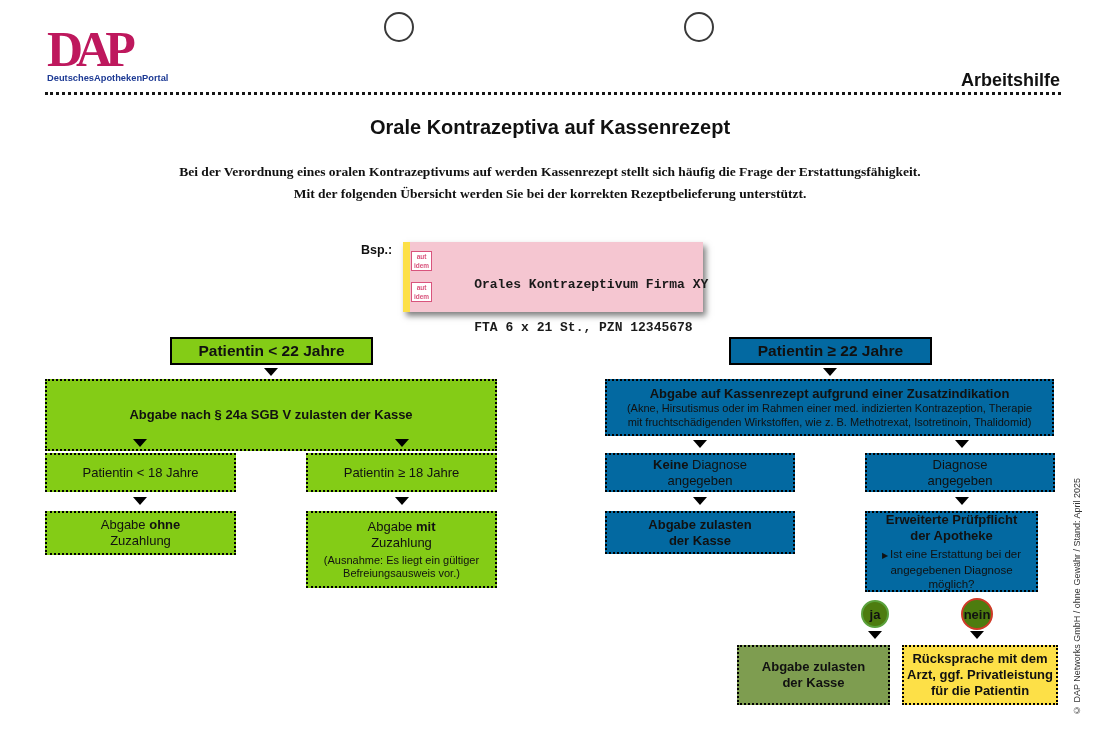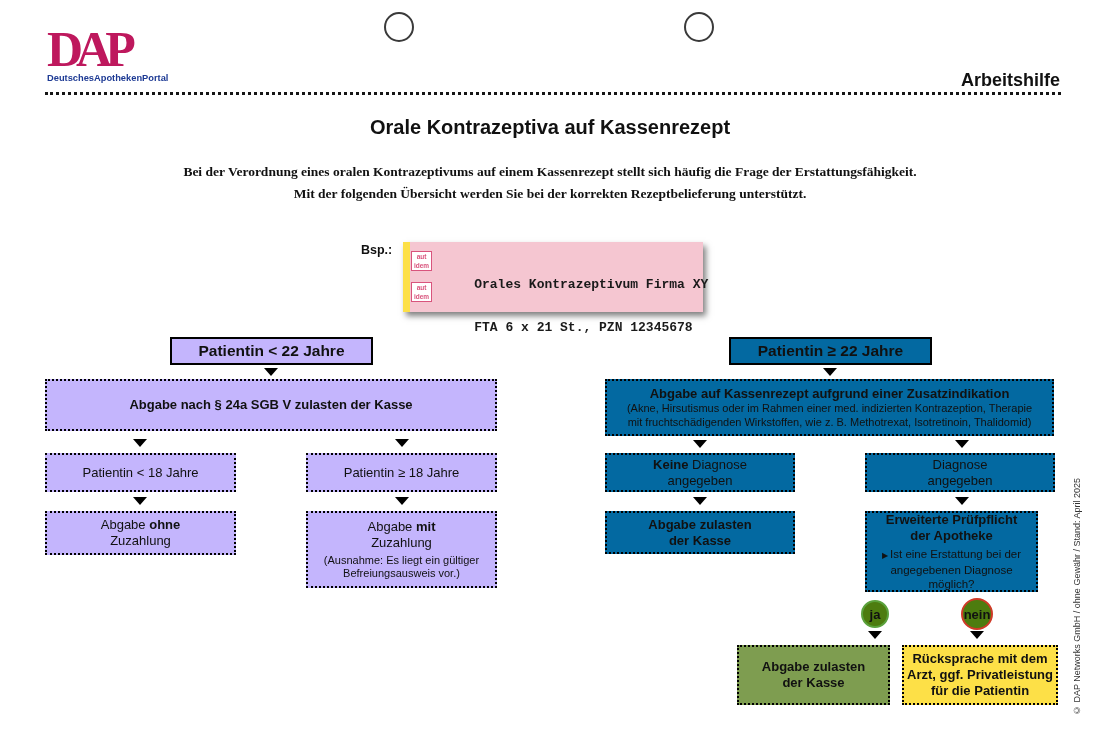--- a/index.html
+++ b/index.html
@@ -27,21 +27,21 @@
   .rx-stamp{position:absolute;width:21px;height:20px;background:#fff;border:1.5px solid #d9547d;
     color:#d9547d;font-size:6.5px;font-weight:bold;line-height:1.35;text-align:center;box-sizing:border-box;padding-top:1px;}
   .rx-text{position:absolute;left:40px;top:11px;font-family:"Liberation Mono","DejaVu Sans Mono",monospace;
     font-weight:bold;font-size:13px;line-height:1.65;color:#1a1a1a;white-space:pre;}
   
   .fbox{box-sizing:border-box;display:flex;flex-direction:column;justify-content:center;
     align-items:center;text-align:center;font-size:13px;line-height:16px;}
   .fbox .line{display:block;}
   .solid{border:2px solid #000;}
   .dotted{border:2px dotted #000;}
-  .lightblue{background:#c4b5fd;}
+  .lightblue{background:#84cc16;}
   .darkblue{background:#0369a1;}
   .greenbg{background:#7e9d50;}
   .redbg{background:#fde047;}
   .hdr{font-weight:bold;font-size:15.5px;}
   .bold{font-weight:bold;}
   .note{font-size:11px;line-height:13.5px;margin-top:3px;}
   .subnote{font-size:11px;line-height:13.5px;}
   .qline{font-size:11.5px;line-height:14px;}
   .ptr{font-size:8px;margin-right:2px;}
   
@@ -64,21 +64,21 @@
 
 <div class="abs" style="left:47px;top:26px;">
   <div class="logo-dap">DAP</div>
   <div class="logo-tag">DeutschesApothekenPortal</div>
 </div>
 <div class="abs arbeitshilfe" style="right:40px;top:70px;">Arbeitshilfe</div>
 <div class="abs rule-dotted" style="left:45px;top:92px;width:1016px;"></div>
 
 <div class="abs page-title" style="left:0;top:116px;">Orale Kontrazeptiva auf Kassenrezept</div>
 <div class="abs intro" style="left:0;top:161px;">
-  <div>Bei der Verordnung eines oralen Kontrazeptivums auf einem Kassenrezept stellt sich häufig die Frage der Erstattungsfähigkeit.</div>
+  <div>Bei der Verordnung eines oralen Kontrazeptivums auf werden Kassenrezept stellt sich häufig die Frage der Erstattungsfähigkeit.</div>
   <div>Mit der folgenden Übersicht werden Sie bei der korrekten Rezeptbelieferung unterstützt.</div>
 </div>
 
 <div class="abs bsp-label" style="left:361px;top:243px;">Bsp.:</div>
 <div class="abs rx-box" style="left:403px;top:242px;">
   <div class="rx-pink"></div>
   <div class="rx-stamp" style="left:8px;top:9px;">
     <span class="line">aut</span><br>
     <span class="line">idem</span>
   </div>
@@ -88,21 +88,21 @@
   </div>
   <div class="rx-text">
     <span>Orales Kontrazeptivum Firma XY</span><br>
     <span>FTA 6 x 21 St., PZN 12345678</span>
   </div>
 </div>
 
 <div class="abs fbox solid lightblue hdr" style="left:170px;top:337px;width:203px;height:28px;">Patientin &lt; 22 Jahre</div>
 <div class="abs arrow-down" style="left:264px;top:368px;"></div>
 
-<div class="abs fbox dotted lightblue bold" style="left:45px;top:379px;width:452px;height:52px;">Abgabe nach § 24a SGB V zulasten der Kasse</div>
+<div class="abs fbox dotted lightblue bold" style="left:45px;top:379px;width:452px;height:72px;">Abgabe nach § 24a SGB V zulasten der Kasse</div>
 <div class="abs arrow-down" style="left:133px;top:439px;"></div>
 <div class="abs arrow-down" style="left:395px;top:439px;"></div>
 
 <div class="abs fbox dotted lightblue" style="left:45px;top:453px;width:191px;height:39px;">Patientin &lt; 18 Jahre</div>
 <div class="abs fbox dotted lightblue" style="left:306px;top:453px;width:191px;height:39px;">Patientin ≥ 18 Jahre</div>
 <div class="abs arrow-down" style="left:133px;top:497px;"></div>
 <div class="abs arrow-down" style="left:395px;top:497px;"></div>
 
 <div class="abs fbox dotted lightblue" style="left:45px;top:511px;width:191px;height:44px;">
   <span class="line"><span>Abgabe </span><span class="bold">ohne</span></span>

